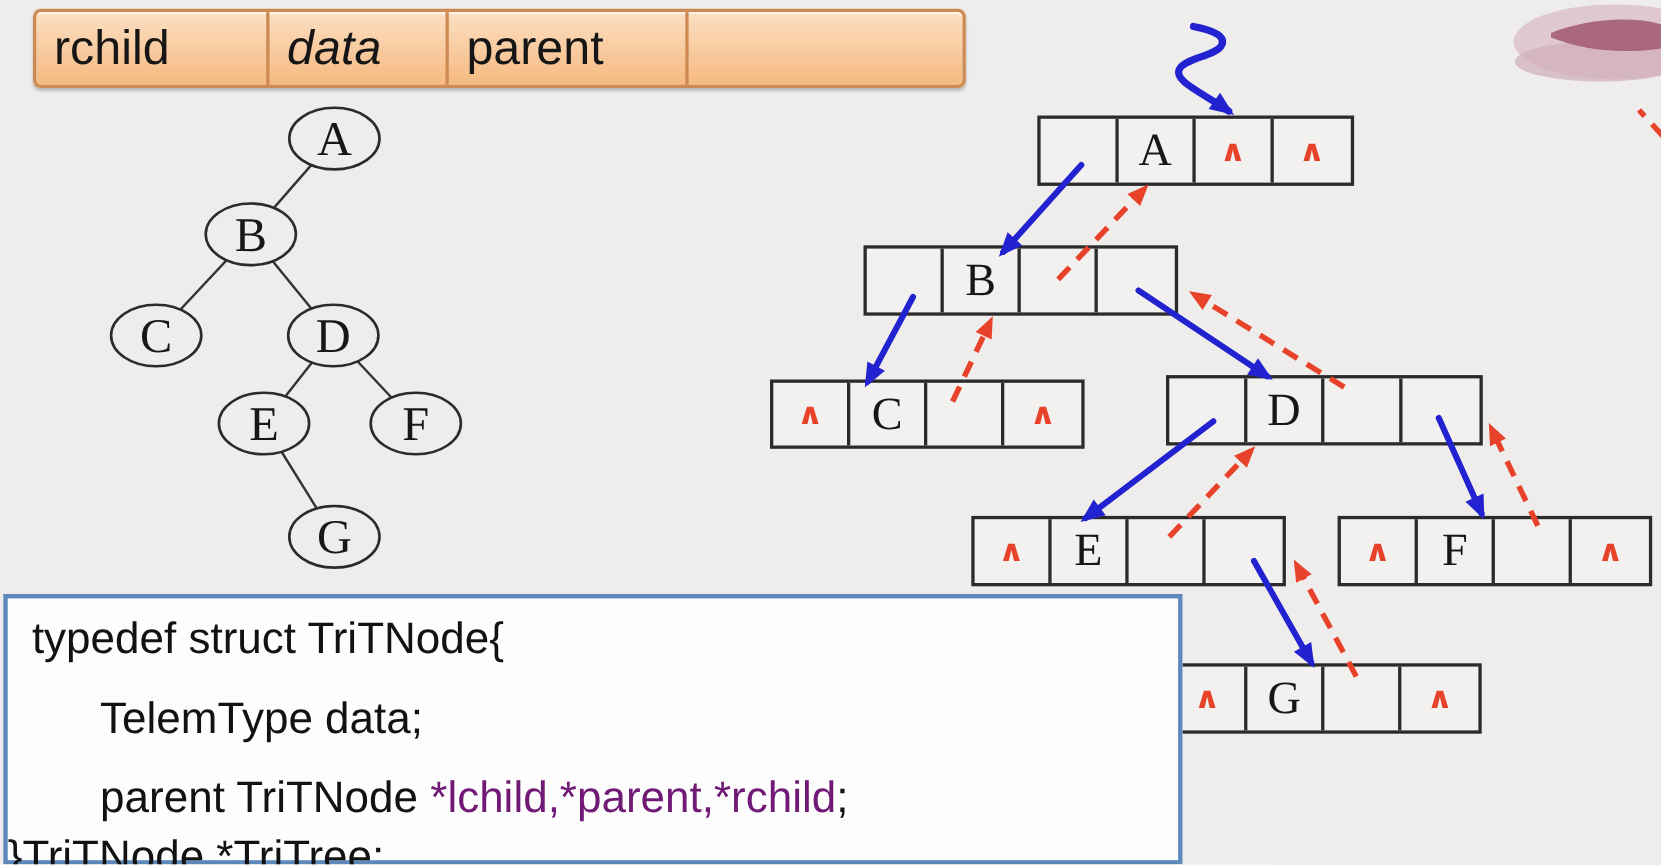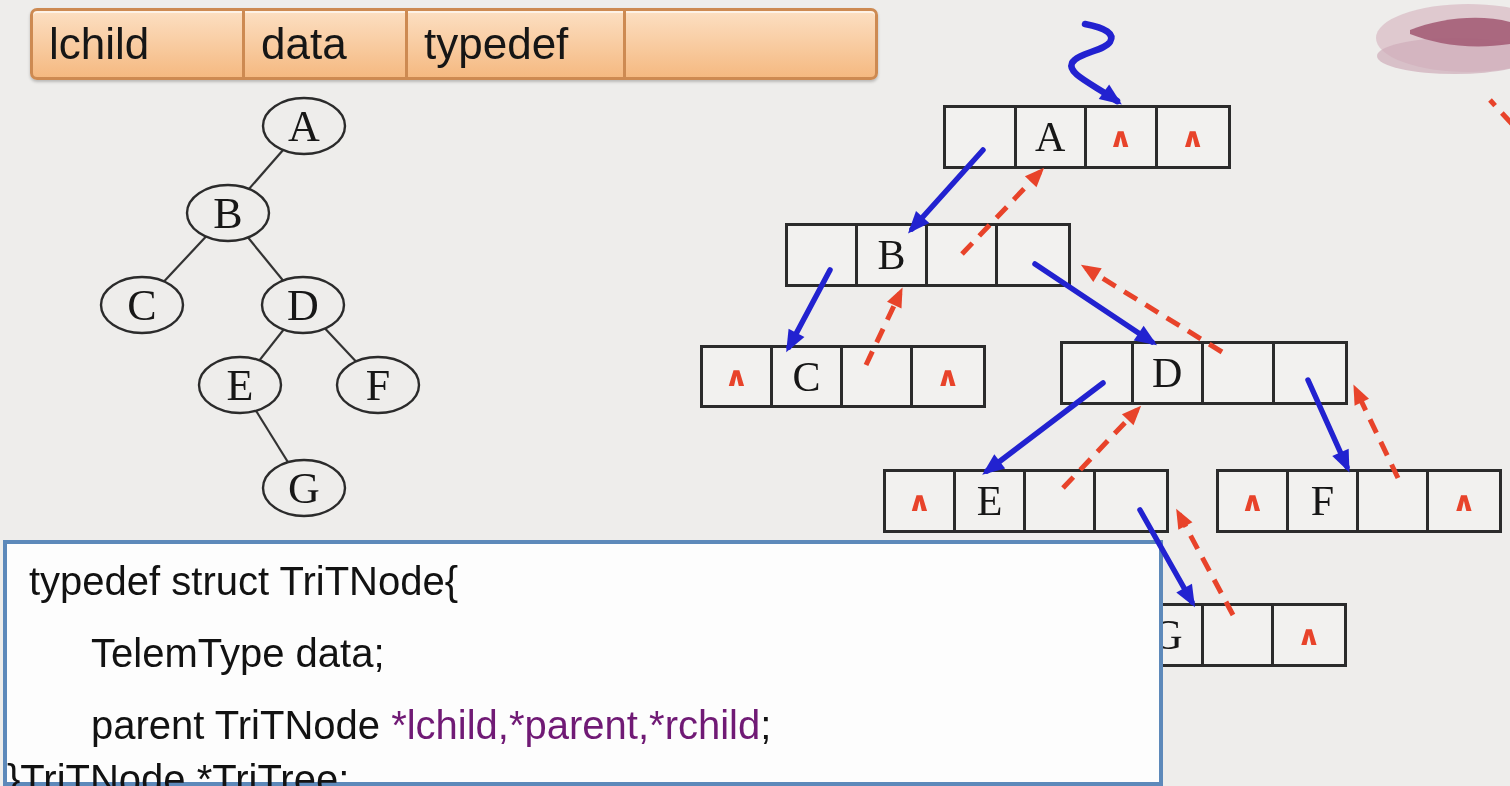--- a/index.html
+++ b/index.html
@@ -12,65 +12,65 @@
     position:absolute; left:30px; top:8px; width:848px; height:72px;
     display:flex; border:3px solid #cd8a52; border-radius:7px;
     background:linear-gradient(#fcdfc2,#f5b981);
     box-shadow: inset 0 2px 0 rgba(255,255,255,.6), 0 2px 3px rgba(0,0,0,.22);
   }
   .header-cell{
     display:flex; align-items:center; padding-left:16px;
     font-size:44px; color:#161616; border-right:3px solid #cd8a52;
   }
   .header-cell.c1{ flex:0 0 212px; }
-  .header-cell.c2{ flex:0 0 163px; }
+  .header-cell.c2{ flex:0 0 163px;font-style:italic; }
   .header-cell.c3{ flex:0 0 218px; }
   .header-cell.c4{ flex:1 1 auto; border-right:none; }
 
   
   .node-box{
     position:absolute; display:flex;
     border:3px solid #2b2b2b; background:#f2f1ef;
   }
   .node-cell{
     flex:1 1 25%; display:flex; align-items:center; justify-content:center;
     border-right:3px solid #2b2b2b; overflow:hidden;
   }
   .node-cell:last-child{ border-right:none; }
   .cell-letter{ font-family:"Liberation Serif", serif; font-size:42px; color:#171717; }
   .cell-null{ font-family:"DejaVu Sans", sans-serif; font-size:30px; font-weight:bold; color:#e8432a; transform:scaleY(.9); }
 
   
   .code-box{
-    position:absolute; left:3px; top:540px; width:1160px; height:246px;
+    position:absolute; left:3px; top:540px; width:1072px; height:246px;
     background:#fdfdfd; border:4px solid #5d89ba;
     font-size:40px; color:#121212; padding-top:10px;
   }
   .code-line{ line-height:54px; padding-left:22px; white-space:pre; }
   .code-line.indent{ padding-left:84px;margin-top:18px; }
   .code-line.tiny-indent{ padding-left:0; }
   .code-red{ color:#701a75; }
 
   
   #overlay{ position:absolute; left:0; top:0; width:1510px; height:786px; pointer-events:none; }
 </style>
 </head>
 <body>
 
 <div id="stage">
 
   <div class="header-bar">
     <div class="header-cell c1">
-      <span>lchild</span>
+      <span>rchild</span>
     </div>
     <div class="header-cell c2">
       <span>data</span>
     </div>
     <div class="header-cell c3">
-      <span>typedef</span>
+      <span>parent</span>
     </div>
   </div>
 
   <div id="boxes">
       <div class="node-box" style="left: 943px; top: 105px; width: 288px; height: 64px;">
         <div class="node-cell"></div>
         <div class="node-cell">
           <span class="cell-letter">A</span>
         </div>
         <div class="node-cell">

